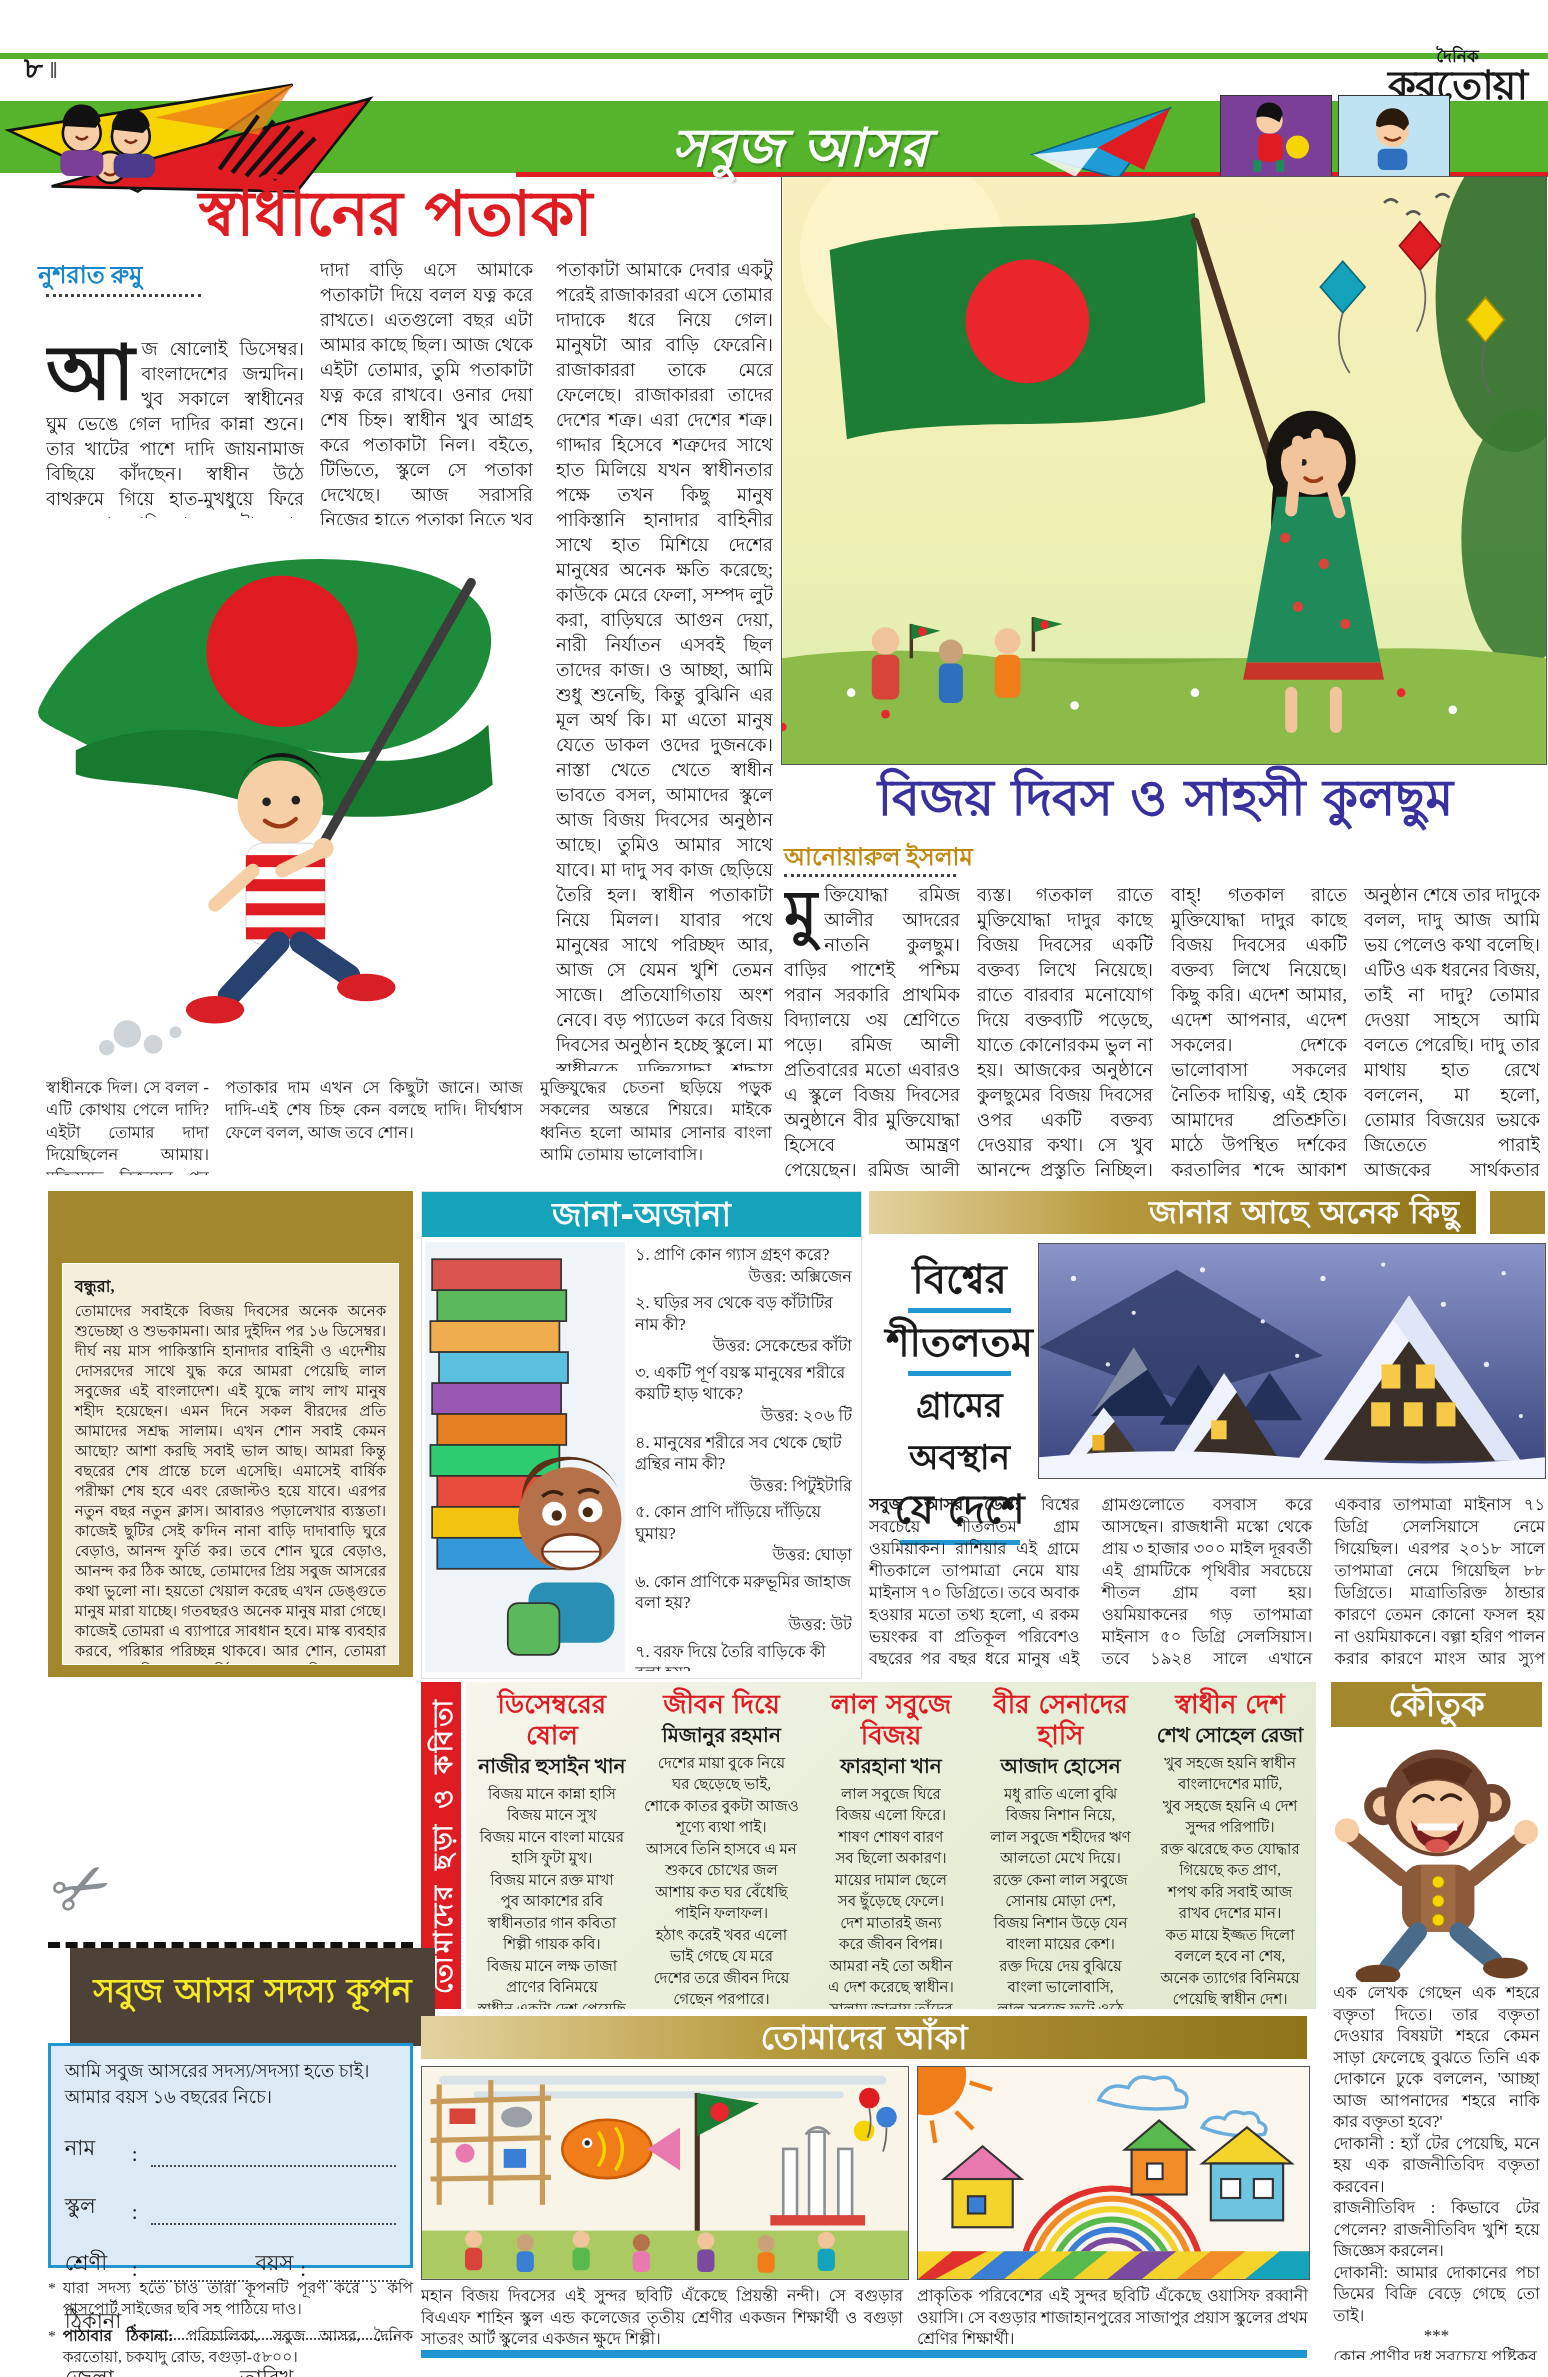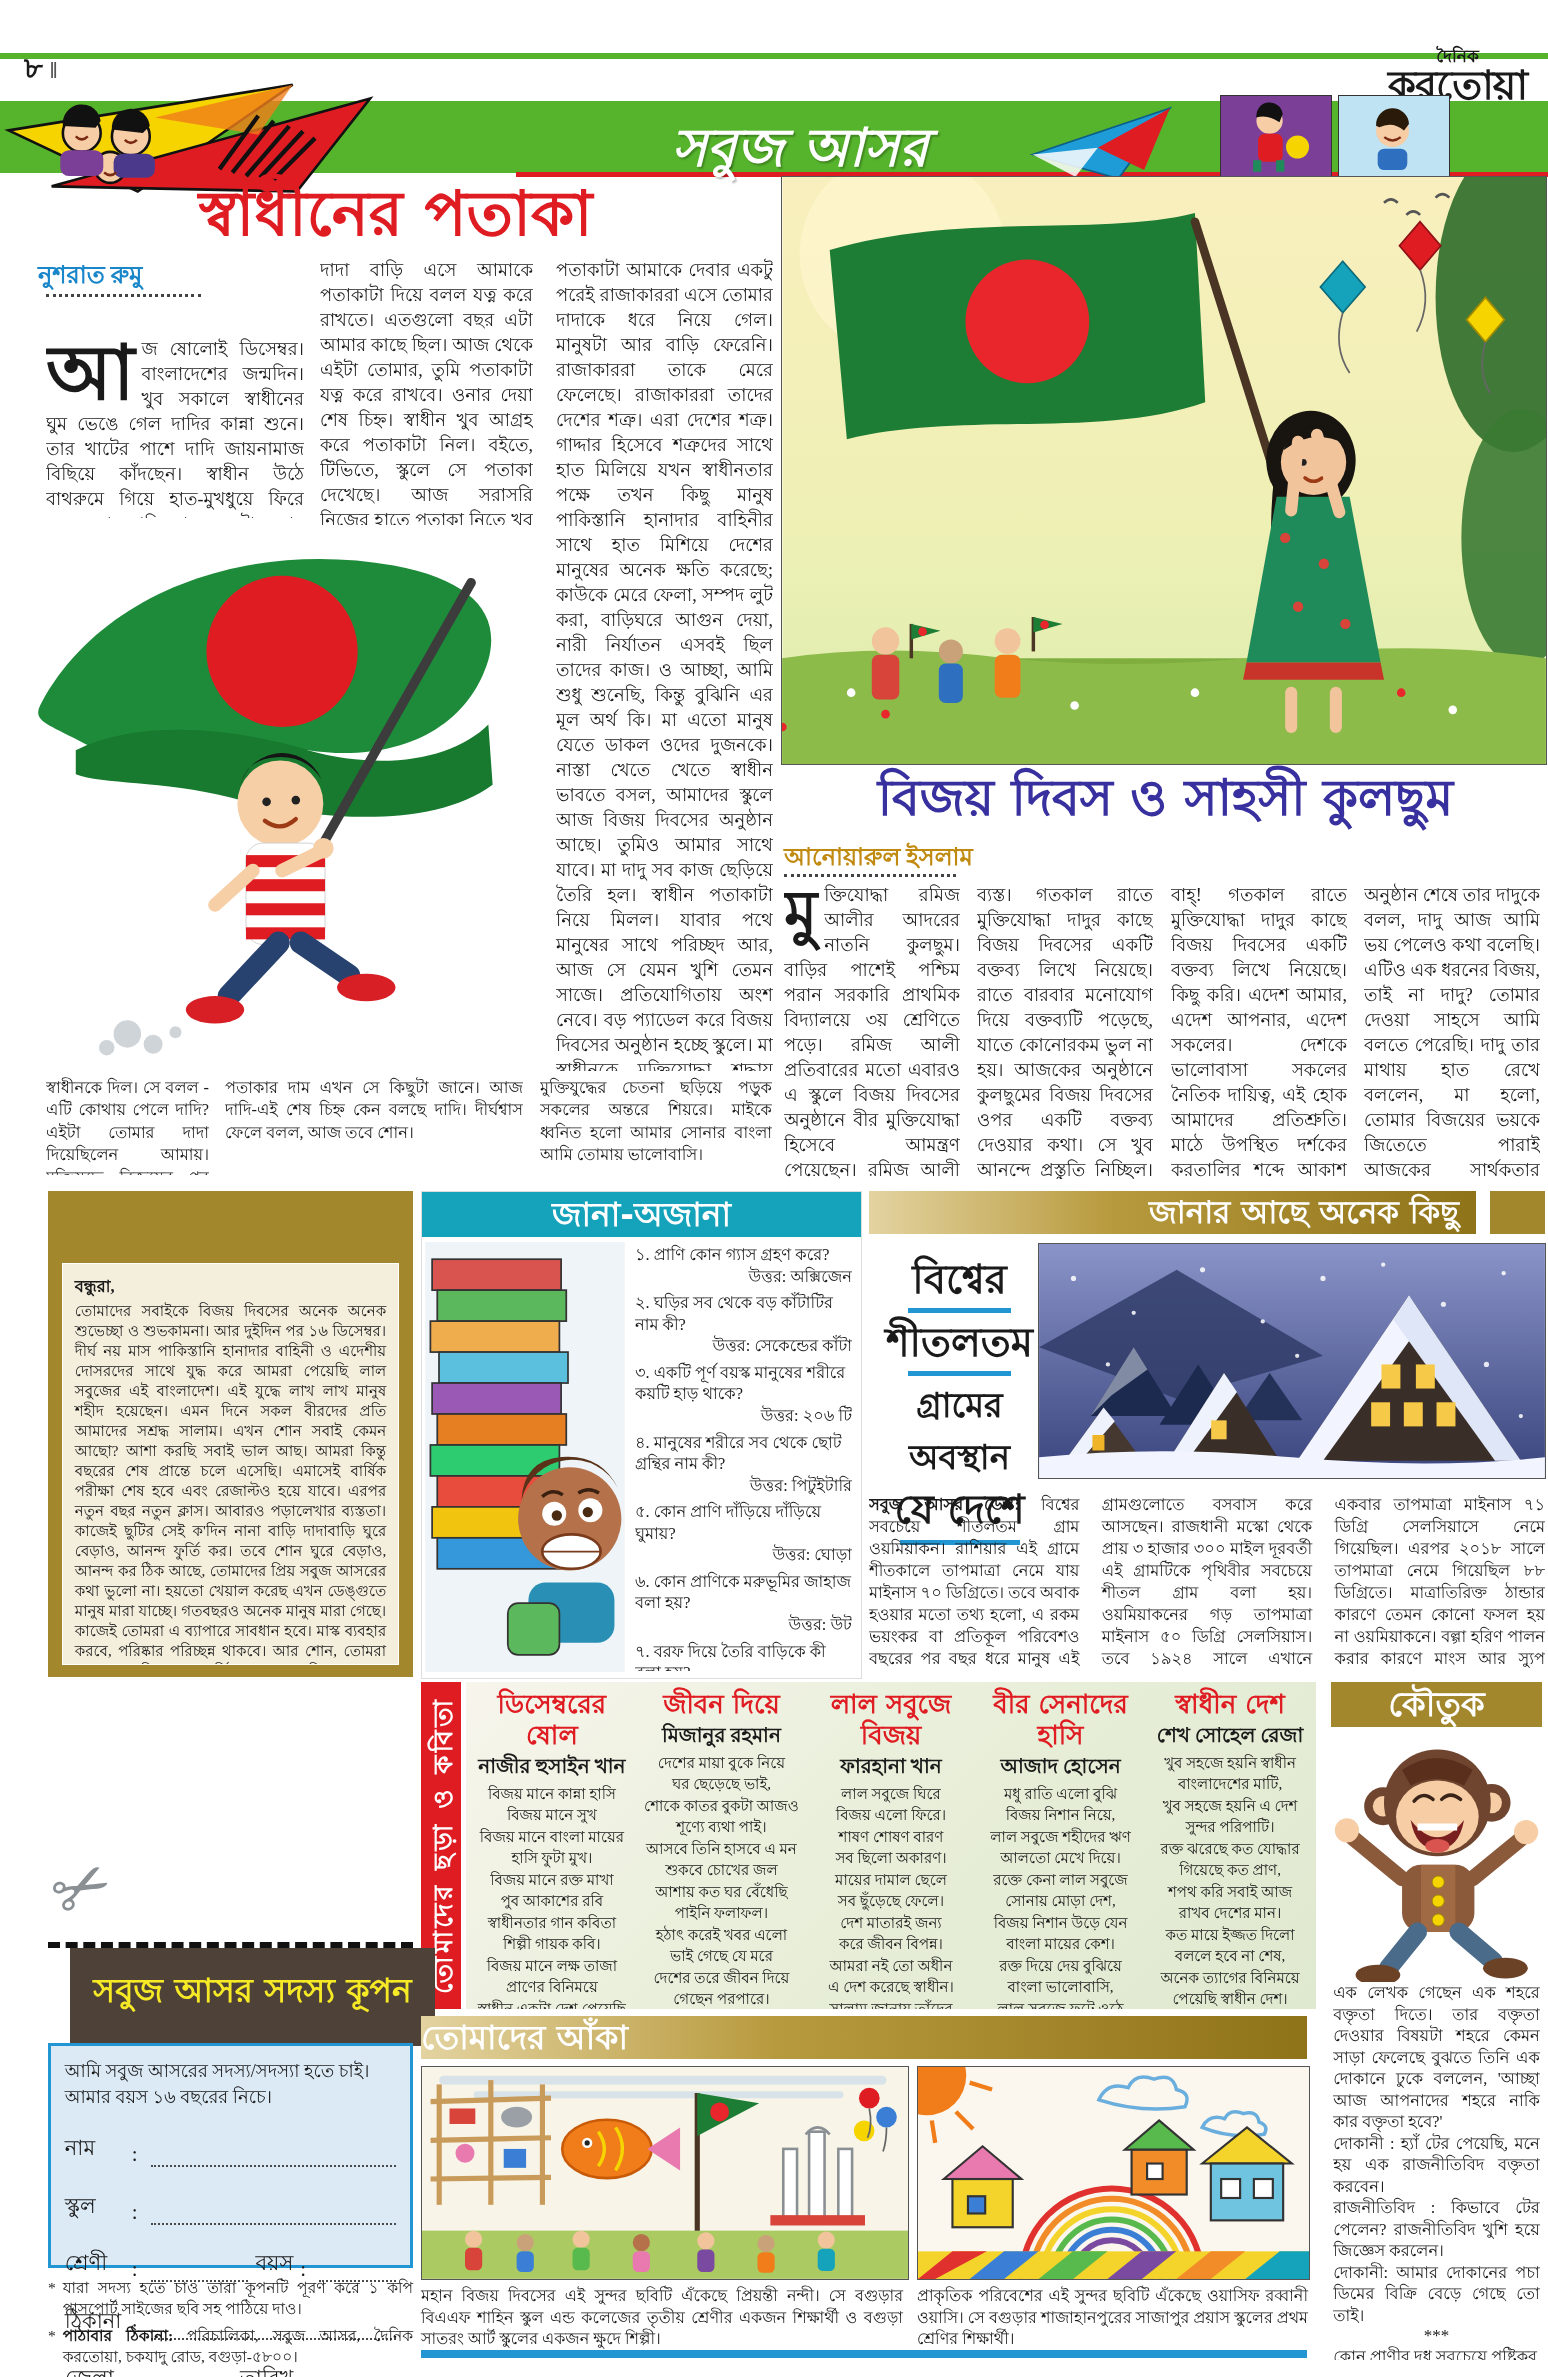--- a/index.html
+++ b/index.html
@@ -579,21 +579,21 @@
     <div style="display:flex;gap:6.9px;">
       <span class="note">*</span>
       <span class="note just">যারা সদস্য হতে চাও তারা কূপনটি পূরণ করে ১ কপি পাসপোর্ট সাইজের ছবি সহ পাঠিয়ে দাও।</span>
     </div>
     <div style="display:flex;gap:6.9px;margin-top:6.9px;">
       <span class="note">*</span>
       <span class="note just"><b>পাঠাবার ঠিকানা:</b> <span>পরিচালিকা, সবুজ আসর, দৈনিক করতোয়া, চকযাদু রোড, বগুড়া-৫৮০০।</span></span>
     </div>
   </div>
 
-  <div class="abs goldgrad" style="left:421px;top:2016px;width:886px;height:43px;line-height:43px;font-size:33px;">তোমাদের আঁকা</div>
+  <div class="abs goldgrad" style="left:421px;top:2016px;width:886px;height:43px;line-height:43px;text-align:center;font-size:33px;">তোমাদের আঁকা</div>
   <div class="abs imgframe" style="left:421px;top:2066px;width:486px;height:212px;">
     <svg viewBox="0 0 565 246" width="486" height="212">
       <rect width="565" height="246" fill="#f8f4e8"></rect>
       <g opacity="0.35" fill="#9cc6e8">
           <rect x="20" y="10" width="520" height="10" rx="5"></rect>
           <rect x="60" y="28" width="430" height="8" rx="4"></rect>
         </g>
       <rect y="190" width="565" height="56" fill="#9ec24a" opacity="0.85"></rect>
 
       <g stroke="#c89b5a" stroke-width="6">

